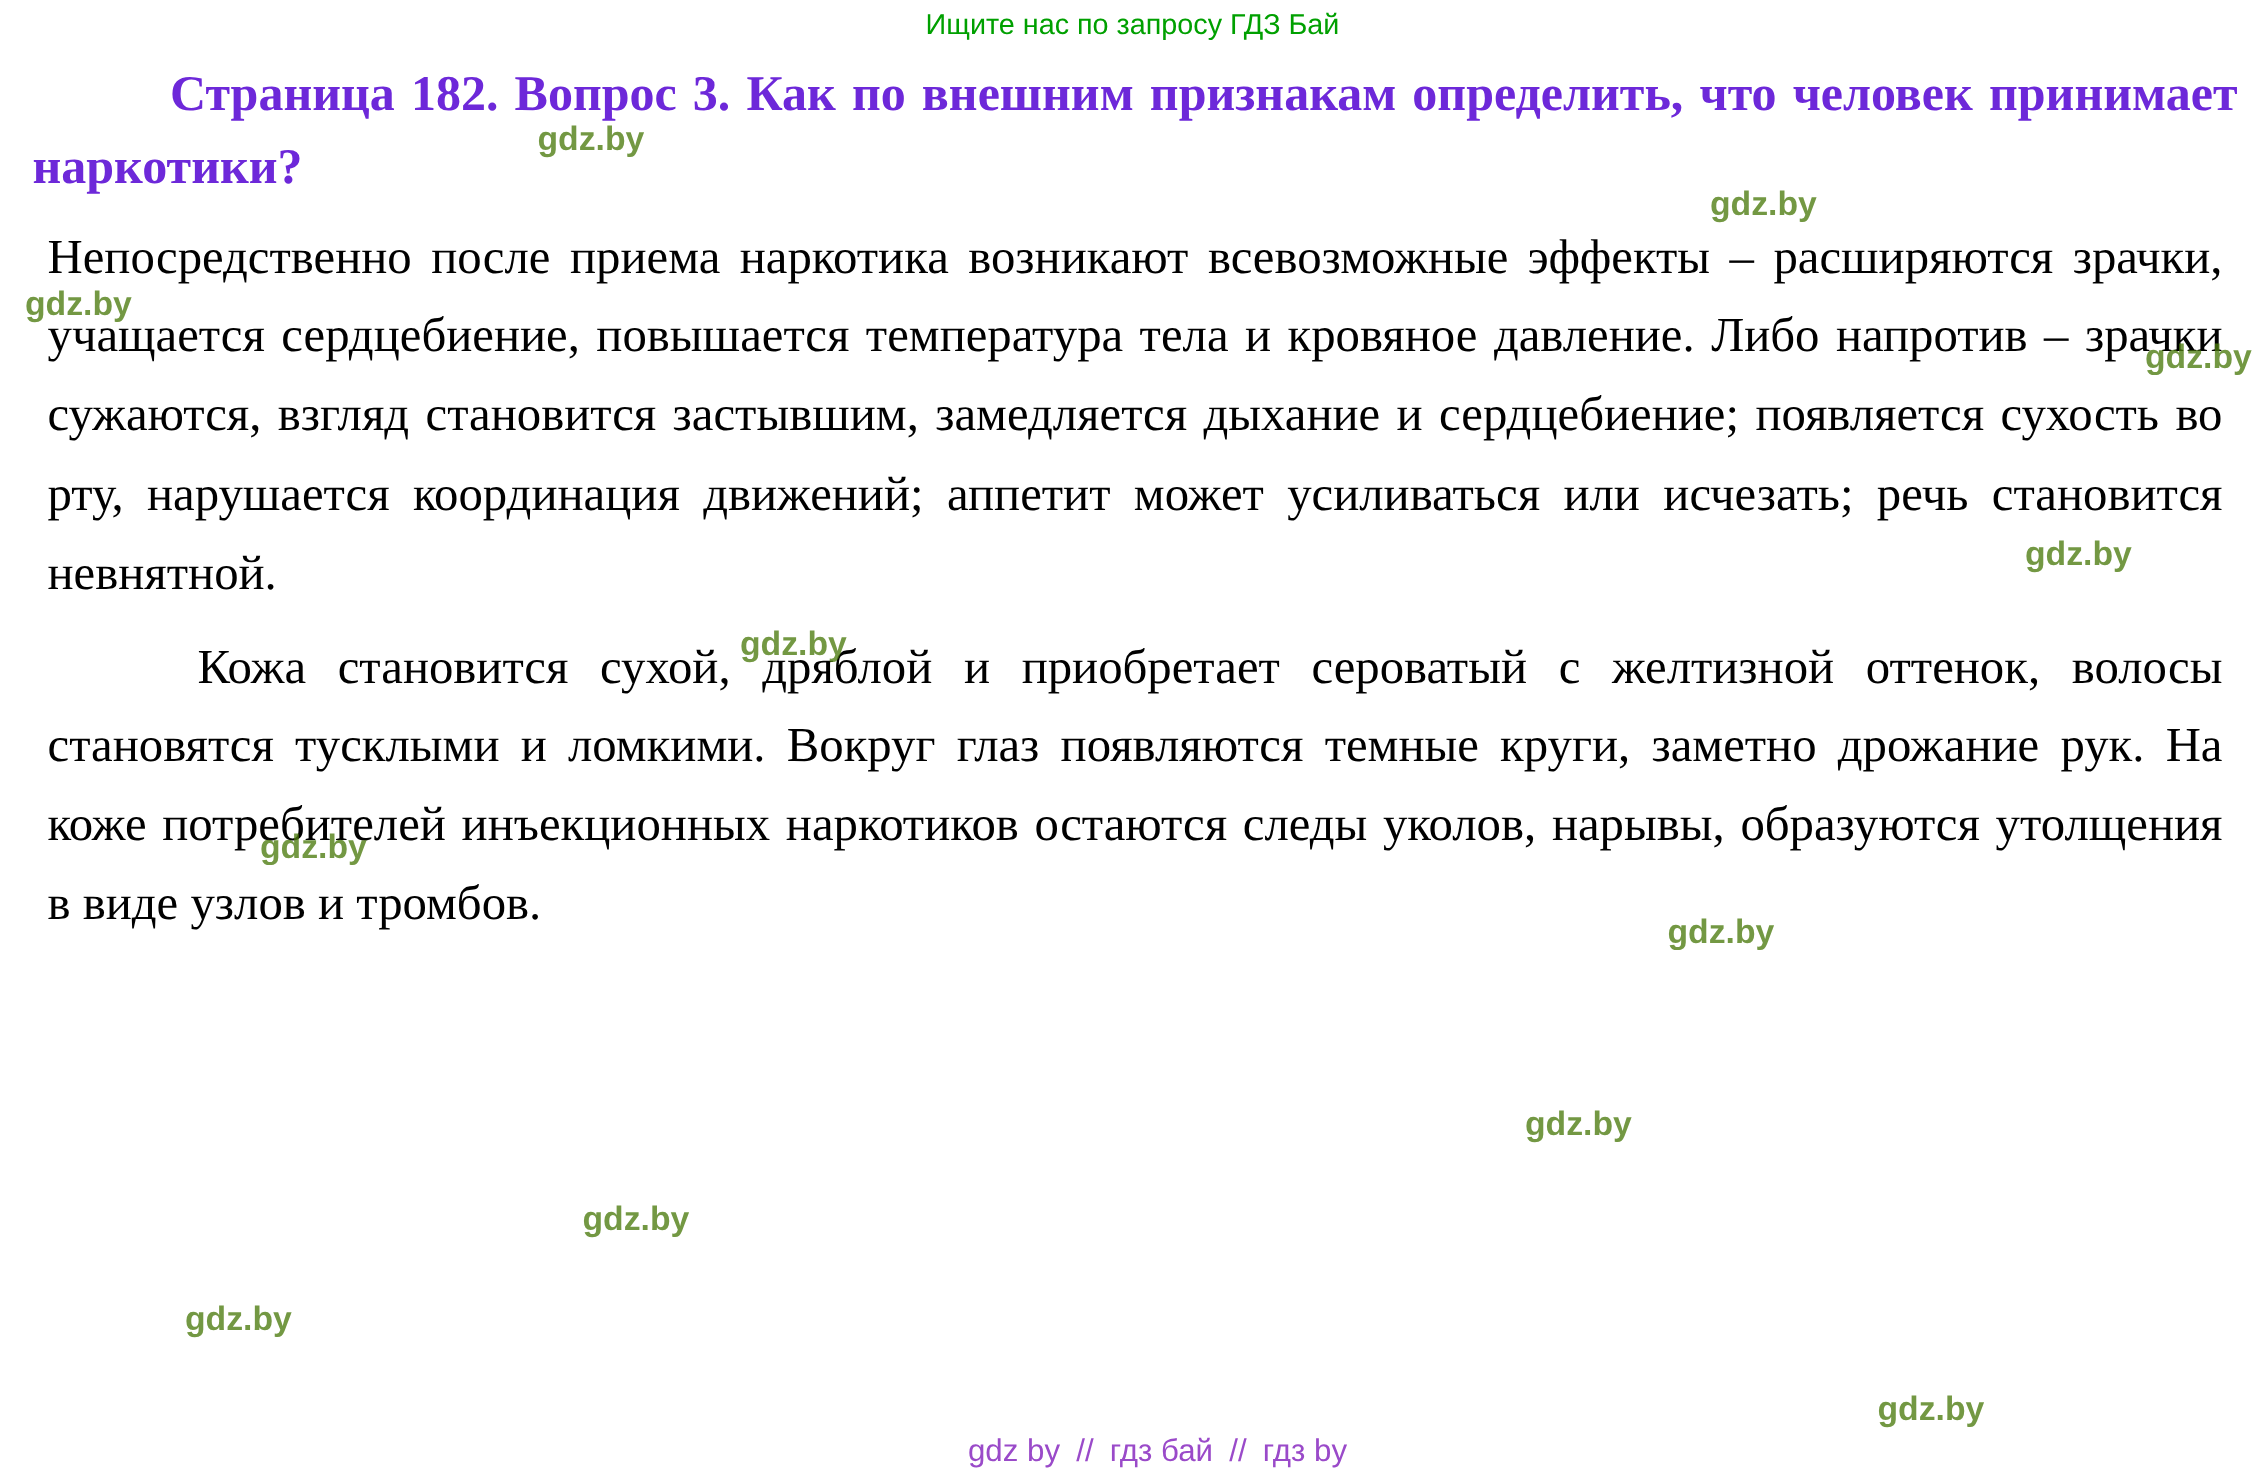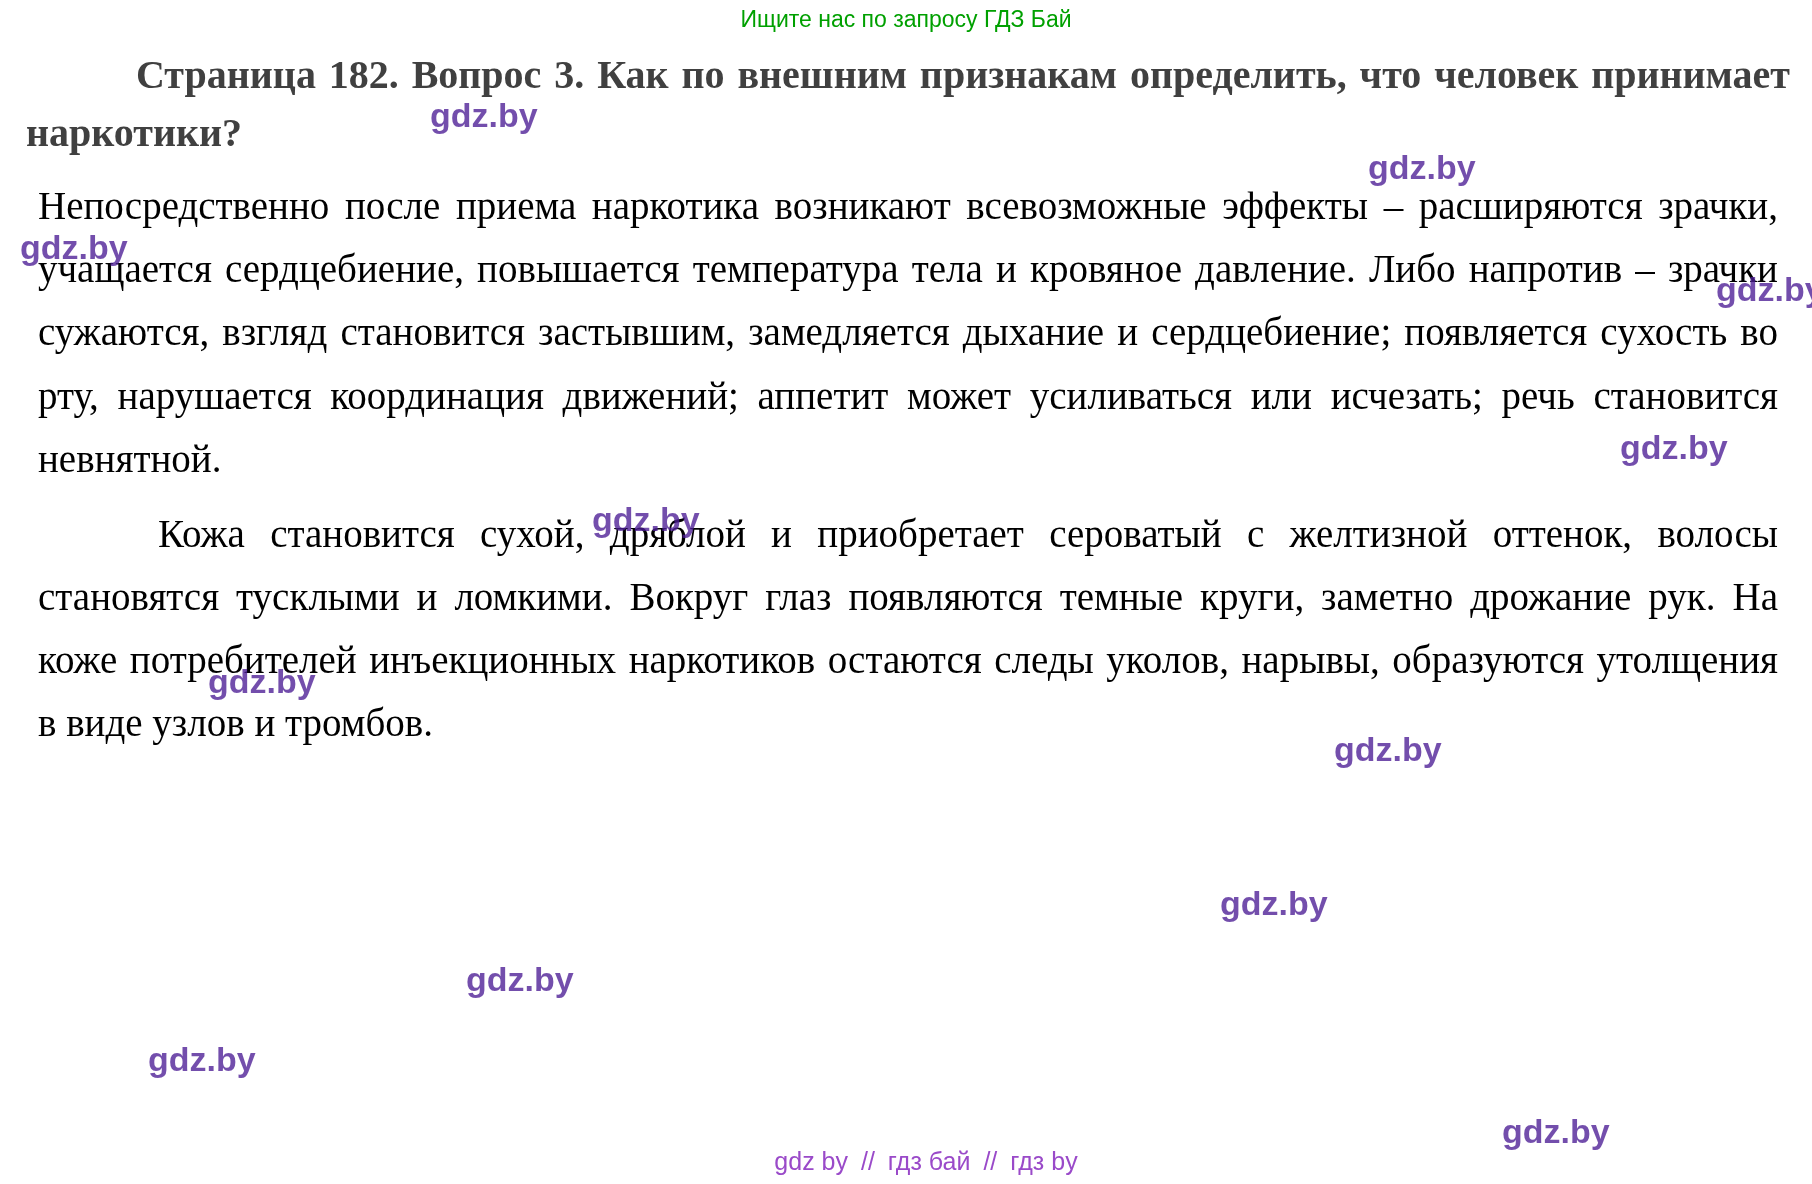--- a/index.html
+++ b/index.html
@@ -39,21 +39,21 @@
     left: 26px;
     width: 1764px;
   }
   .q-title {
     font-family: "Liberation Serif", serif;
     font-weight: bold;
     font-size: 40px;
     line-height: 1.45;
     text-align: justify;
     text-align-last: left;
-    color: #404040;
+    color: #6d28d9;
     margin: 0 0 6px 0;
     text-indent: 110px;
   }
   .para {
     font-family: "Liberation Serif", serif;
     font-size: 39px;
     line-height: 1.62;
     text-align: justify;
     text-align-last: left;
     color: #000;
@@ -80,22 +80,22 @@
   }
   .footer .sep {
     color: #9a4ac9;
     padding: 0 6px;
   }
   
   .wm {
     position: absolute;
     font-family: "Liberation Sans", sans-serif;
     font-weight: bold;
-    font-size: 34px;
-    color: #4c1d95;
+    font-size: 27px;
+    color: #4d7c0f;
     opacity: 0.78;
     pointer-events: none;
     white-space: nowrap;
   }
 </style>
 </head>
 <body>
 
 <div class="page">
 

